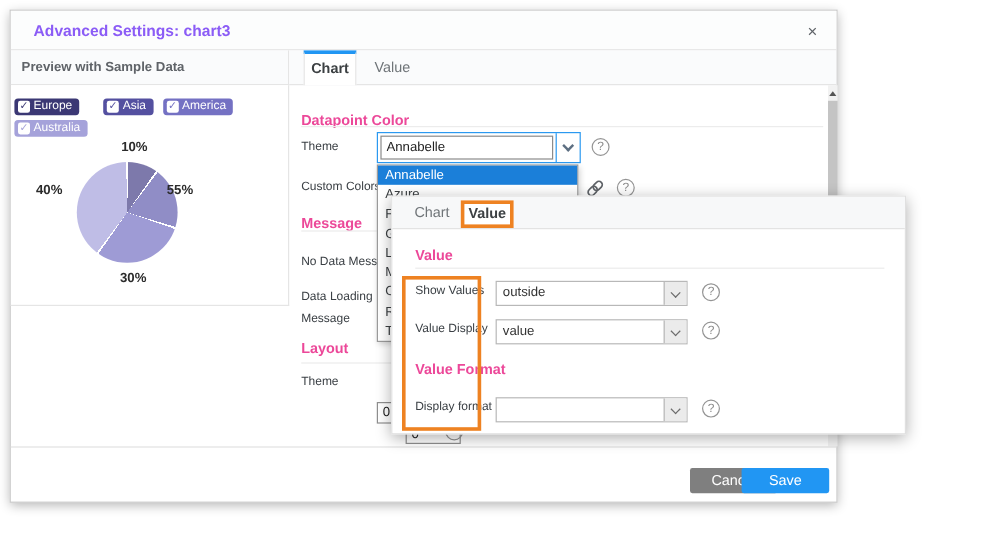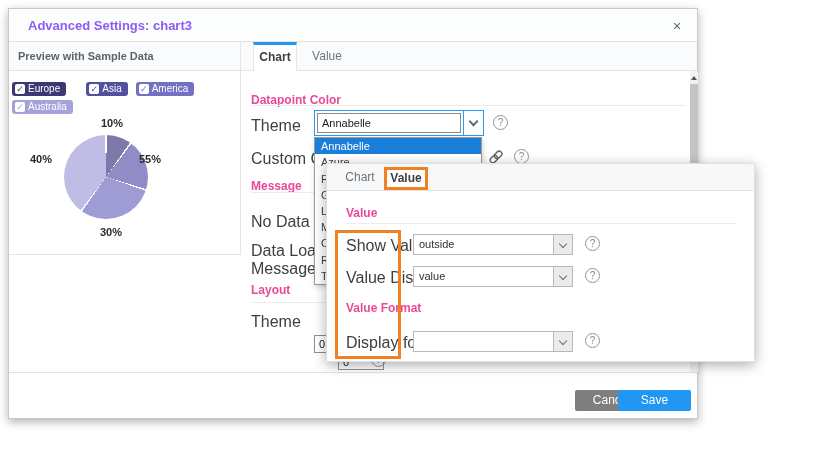--- a/index.html
+++ b/index.html
@@ -35,21 +35,21 @@
   .pie { position:absolute; left:55px; top:64px; width:84px; height:84px; border-radius:50%; }
   .pie-label { position:absolute; width:34px; text-align:center; font-size:11px; font-weight:bold; color:#2b2b2b; }
   .pl-top    { left:86px; top:46px; }
   .pl-right  { left:124px; top:82px; }
   .pl-bottom { left:85px; top:155px; }
   .pl-left   { left:15px; top:82px; }
 
   
   .s-head { position:absolute; font-size:12px; font-weight:bold; color:#ec4899; }
   .divider { position:absolute; height:1px; background:#ececec; }
-  .f-label { position:absolute; font-size:16px; color:#3b4045; }
+  .f-label { position:absolute; font-size:10px; color:#3b4045; }
   .combo { position:absolute; left:305px; top:101px; width:170px; height:26px; border:1px solid #2b99f0;
            background:#fff; display:flex; align-items:stretch; }
   .combo input { flex:1; margin:2px; border:1px solid #8b8b8b; font-size:11px; padding-left:4px; min-width:0;
                  font-family:"Liberation Sans", sans-serif; color:#222; }
   .combo .chev-cell { width:20px; border-left:1px solid #2b99f0; display:flex; align-items:center; justify-content:center; cursor:pointer; }
   .chev { width:7px; height:7px; border-right:2px solid #5d6f82; border-bottom:2px solid #5d6f82;
           transform:rotate(45deg); margin-top:-3px; }
   .help { position:absolute; width:15px; height:15px; border:1px solid #949494; border-radius:50%; color:#8a8a8a;
           font-size:10px; display:flex; align-items:center; justify-content:center; cursor:pointer; background:#fff0; }
   .txtinput { position:absolute; border:1px solid #8f8f8f; background:#fff; font-size:11px; padding-left:4px;

